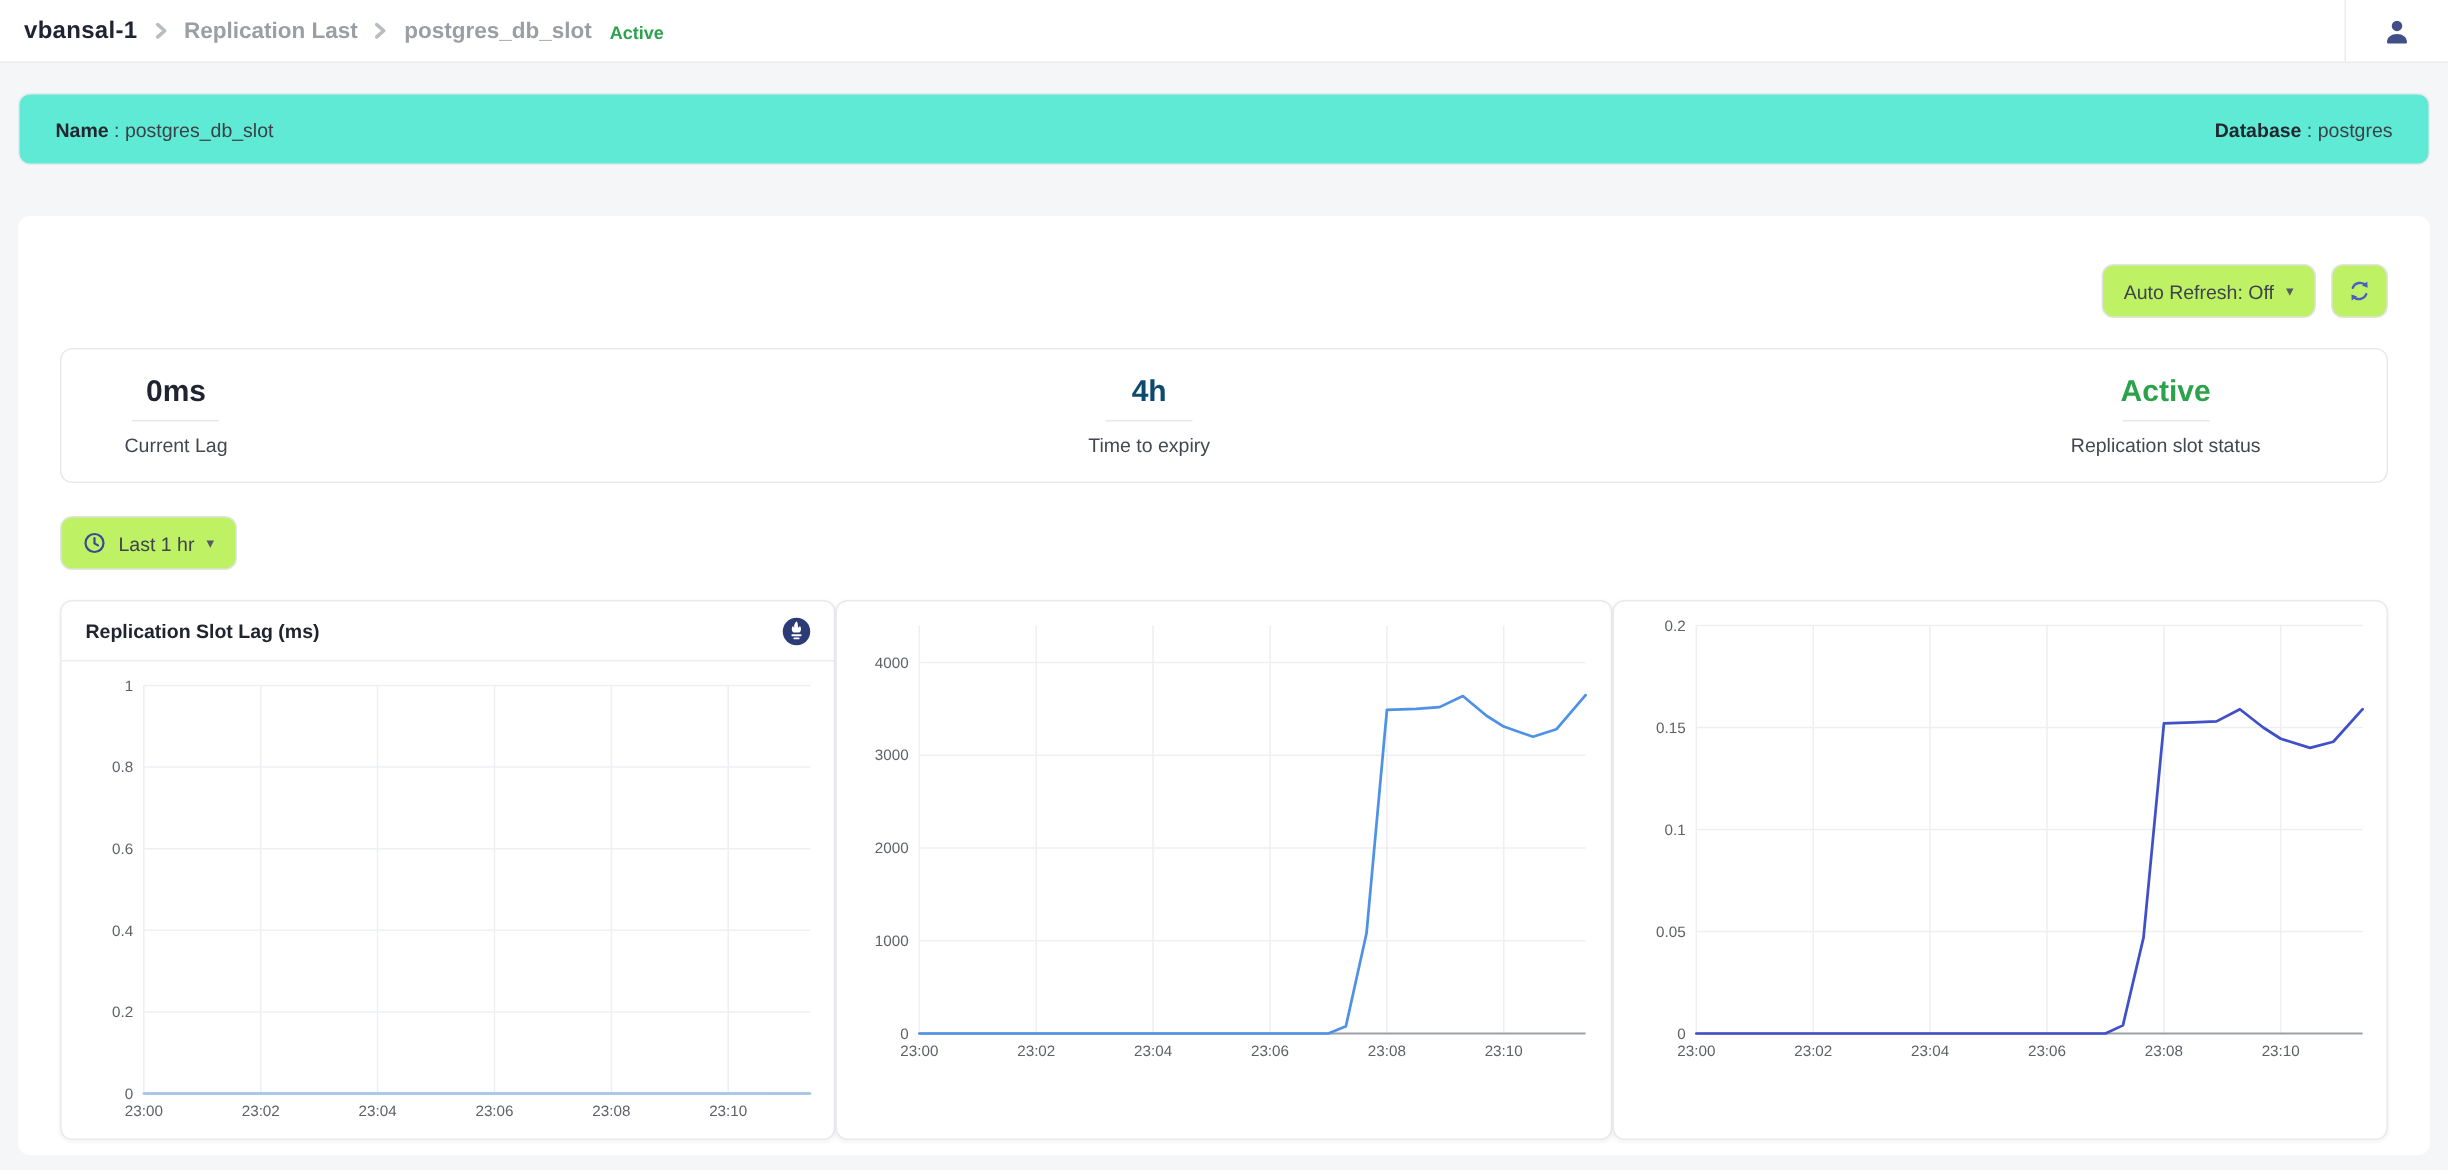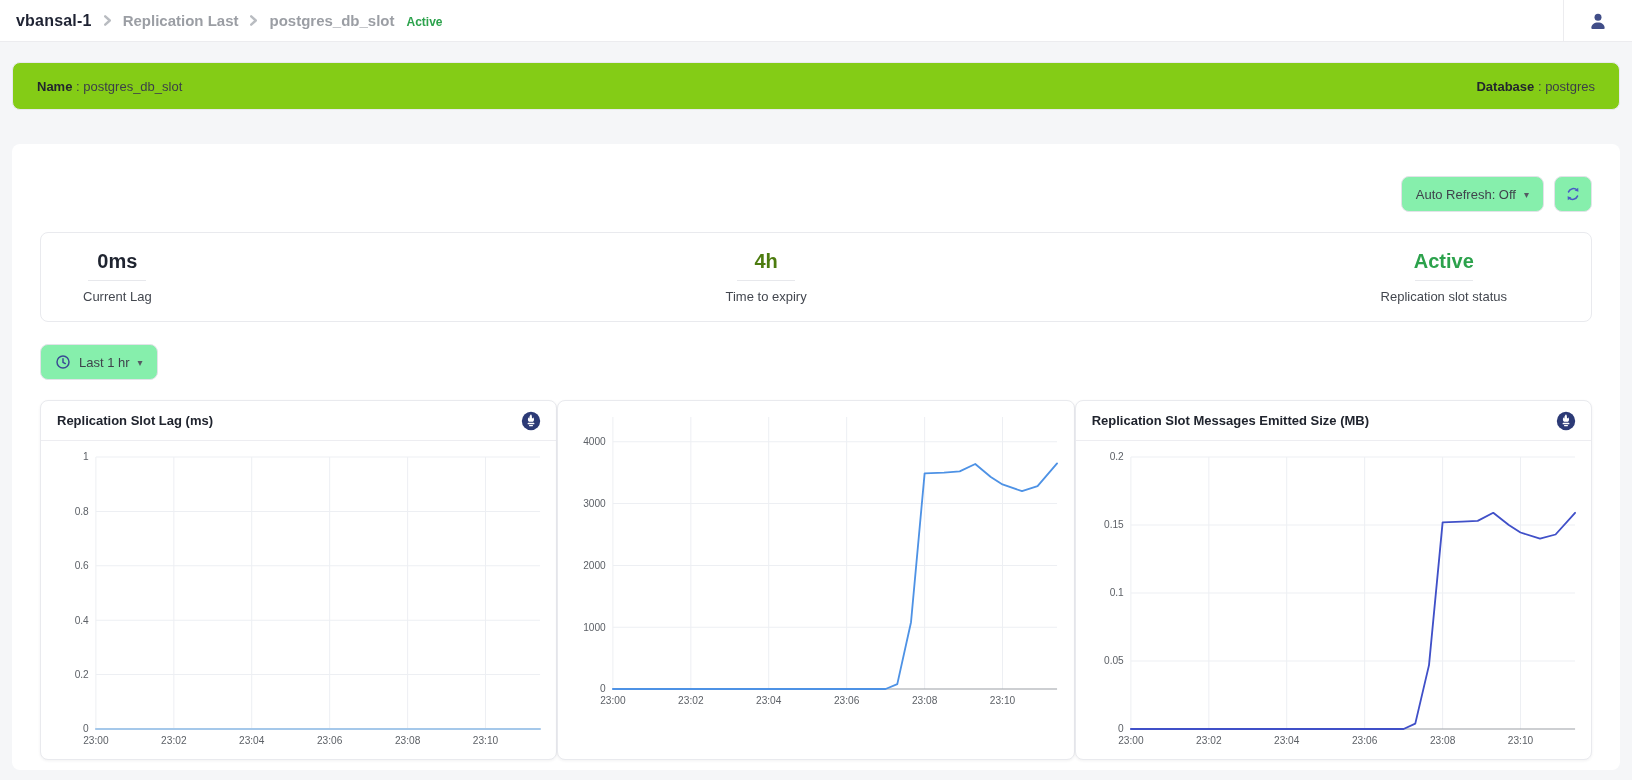--- a/index.html
+++ b/index.html
@@ -22,34 +22,34 @@
   .bc-chevron { width:11px; height:11px; flex:0 0 auto; }
   .bc-chevron polyline { fill:none; stroke:#b9bcc1; stroke-width:2.6; stroke-linecap:round; stroke-linejoin:round; }
   .bc-item { font-size:15px; font-weight:600; color:#9b9ea4; }
   .bc-status { font-size:12px; font-weight:700; color:#2ca24c; margin-left:2px; padding-top:2px; }
   .topbar-right { display:flex; align-items:center; height:100%; border-left:1px solid #ececef; padding:0 24px; }
   .user-icon svg { display:block; }
 
   
   .info-bar {
     position:absolute; left:12px; right:12px; top:62px; height:48px;
-    background:#84cc16; border:1px solid #e8e9ed; border-radius:8px;
+    background:#5eead4; border:1px solid #e8e9ed; border-radius:8px;
     display:flex; align-items:center; justify-content:space-between;
     padding:0 24px; font-size:13px; color:#3c4048;
   }
   .info-bar b { color:#23262e; font-weight:700; }
 
   
   .panel {
     position:absolute; left:12px; right:12px; top:144px; height:626px;
     background:#fff; border-radius:8px; padding:0 28px;
   }
   .controls-row { display:flex; justify-content:flex-end; align-items:center; gap:10px; padding-top:32px; }
   .btn {
-    height:36px; background:#86efac; border:1px solid #e2e3e8; border-radius:8px;
+    height:36px; background:#bef264; border:1px solid #e2e3e8; border-radius:8px;
     display:inline-flex; align-items:center; gap:8px; padding:0 14px;
     font-size:13px; color:#3f434c; cursor:pointer; font-family:inherit;
   }
   .btn .caret { font-size:10px; color:#555a63; }
   .btn-icon { width:38px; justify-content:center; padding:0; }
 
   
   .stats-card {
     margin-top:20px; height:90px; border:1px solid #e9eaee; border-radius:8px;
     display:flex; align-items:center; justify-content:space-between;
@@ -132,21 +132,21 @@
       </button>
     </div>
 
     <div class="stats-card">
       <div class="stat">
         <span class="stat-value" style="color: rgb(31, 36, 48);">0ms</span>
         <span class="stat-divider"></span>
         <span class="stat-label">Current Lag</span>
       </div>
       <div class="stat">
-        <span class="stat-value" style="color: #4d7c0f;">4h</span>
+        <span class="stat-value" style="color: #0c4a6e;">4h</span>
         <span class="stat-divider"></span>
         <span class="stat-label">Time to expiry</span>
       </div>
       <div class="stat">
         <span class="stat-value" style="color: rgb(44, 162, 76);">Active</span>
         <span class="stat-divider"></span>
         <span class="stat-label">Replication slot status</span>
       </div>
     </div>
 
@@ -226,31 +226,20 @@
             <text class="tick-label" x="47" y="167.9" text-anchor="end">2000</text>
             <line x1="54" y1="226.2" x2="491" y2="226.2" stroke="#edeff3" stroke-width="1"></line>
             <text class="tick-label" x="47" y="229.7" text-anchor="end">1000</text>
             <text class="tick-label" x="47" y="291.5" text-anchor="end">0</text>
             <line x1="54" y1="288" x2="491" y2="288" stroke="#9ba0a6" stroke-width="1.2"></line>
             <polyline points="54.0,288.0 322.3,288.0 333.8,283.1 347.3,221.2 360.7,72.3 379.8,71.6 395.2,70.4 410.5,63.0 425.8,76.0 437.3,83.4 456.5,90.2 471.8,85.2 491.0,62.4" fill="none" stroke="#4e92e5" stroke-width="1.8" stroke-linejoin="round" stroke-linecap="round"></polyline>
           </svg>
       </div>
 
       <div class="chart-card">
-        <div class="chart-header">
-          <span class="chart-title">Replication Slot Messages Emitted Size (MB)</span>
-          <span class="chart-link">
-            <svg width="22" height="22" viewBox="0 0 24 24">
-              <circle cx="12" cy="12" r="10" fill="#2c3a76"></circle>
-              <path d="M12 4.6c1.7 2 .5 3.5 1.5 4.7.7-.4.9-1.5.9-1.5 1.4 1.7 1.1 4-.3 5h-4.2c-1.5-1-1.8-3.3-.4-5 0 0 .3 1 .9 1.4-.5-2 .3-3 1.6-4.6z" fill="#fff"></path>
-              <rect x="8.3" y="14" width="7.4" height="1.5" rx=".6" fill="#fff"></rect>
-              <rect x="9.8" y="16.4" width="4.4" height="1.3" rx=".5" fill="#fff"></rect>
-            </svg>
-          </span>
-        </div>
         <svg class="chart" viewBox="0 0 507 318" preserveAspectRatio="none">
             <line x1="54.0" y1="16" x2="54.0" y2="288" stroke="#edeff3" stroke-width="1"></line>
             <text class="tick-label" x="54.0" y="303" text-anchor="middle">23:00</text>
             <line x1="130.7" y1="16" x2="130.7" y2="288" stroke="#edeff3" stroke-width="1"></line>
             <text class="tick-label" x="130.7" y="303" text-anchor="middle">23:02</text>
             <line x1="207.3" y1="16" x2="207.3" y2="288" stroke="#edeff3" stroke-width="1"></line>
             <text class="tick-label" x="207.3" y="303" text-anchor="middle">23:04</text>
             <line x1="284.0" y1="16" x2="284.0" y2="288" stroke="#edeff3" stroke-width="1"></line>
             <text class="tick-label" x="284.0" y="303" text-anchor="middle">23:06</text>
             <line x1="360.7" y1="16" x2="360.7" y2="288" stroke="#edeff3" stroke-width="1"></line>

